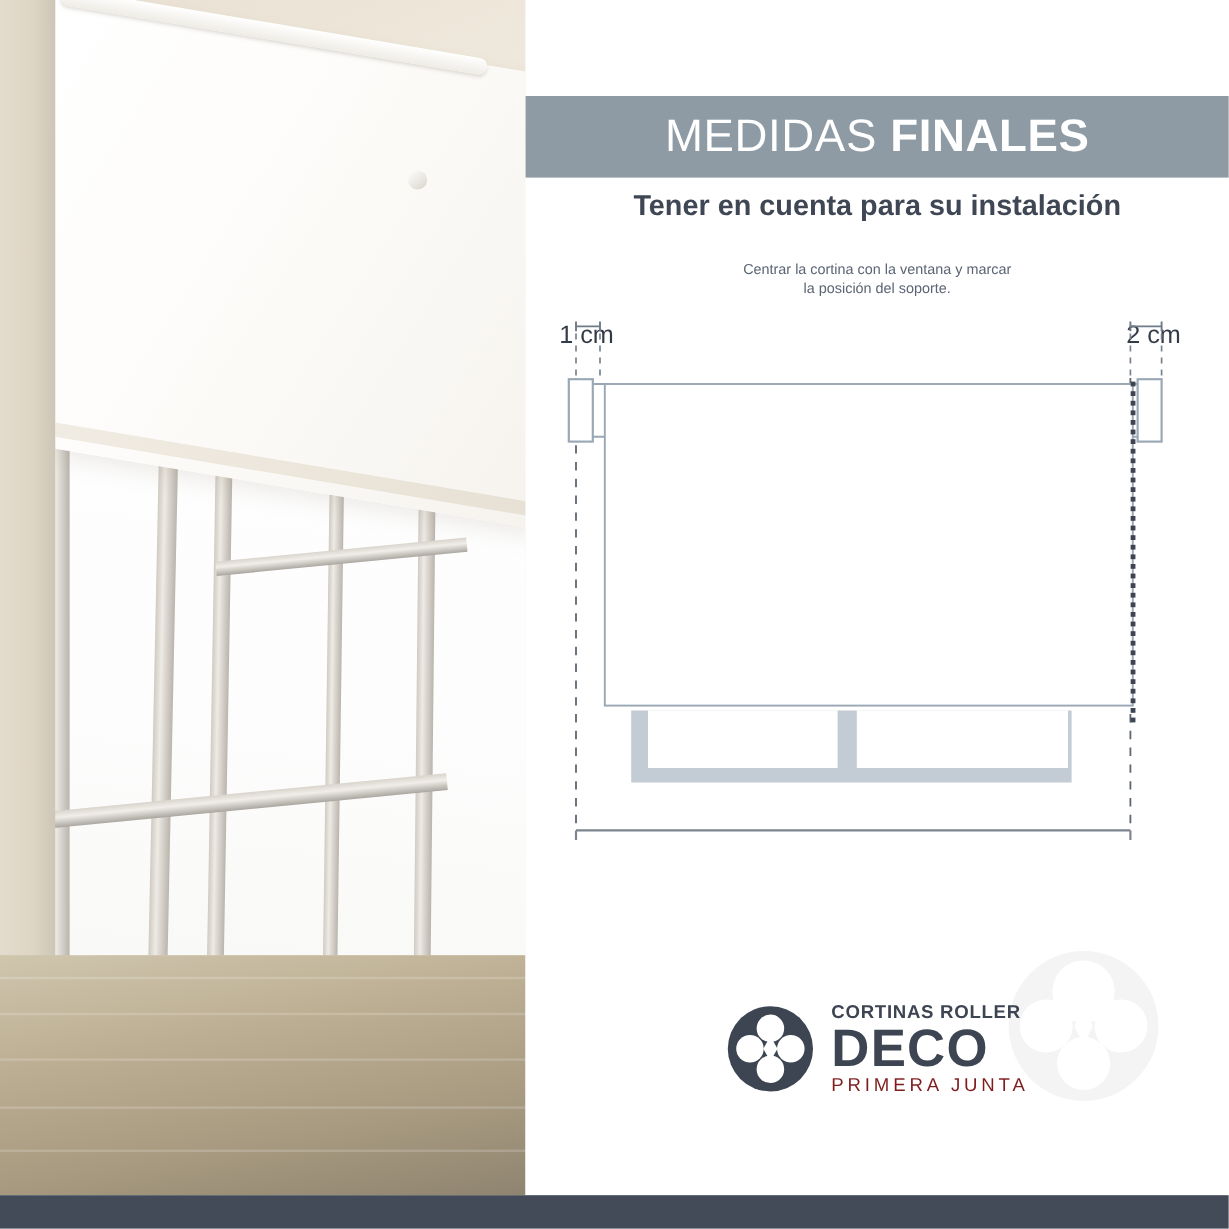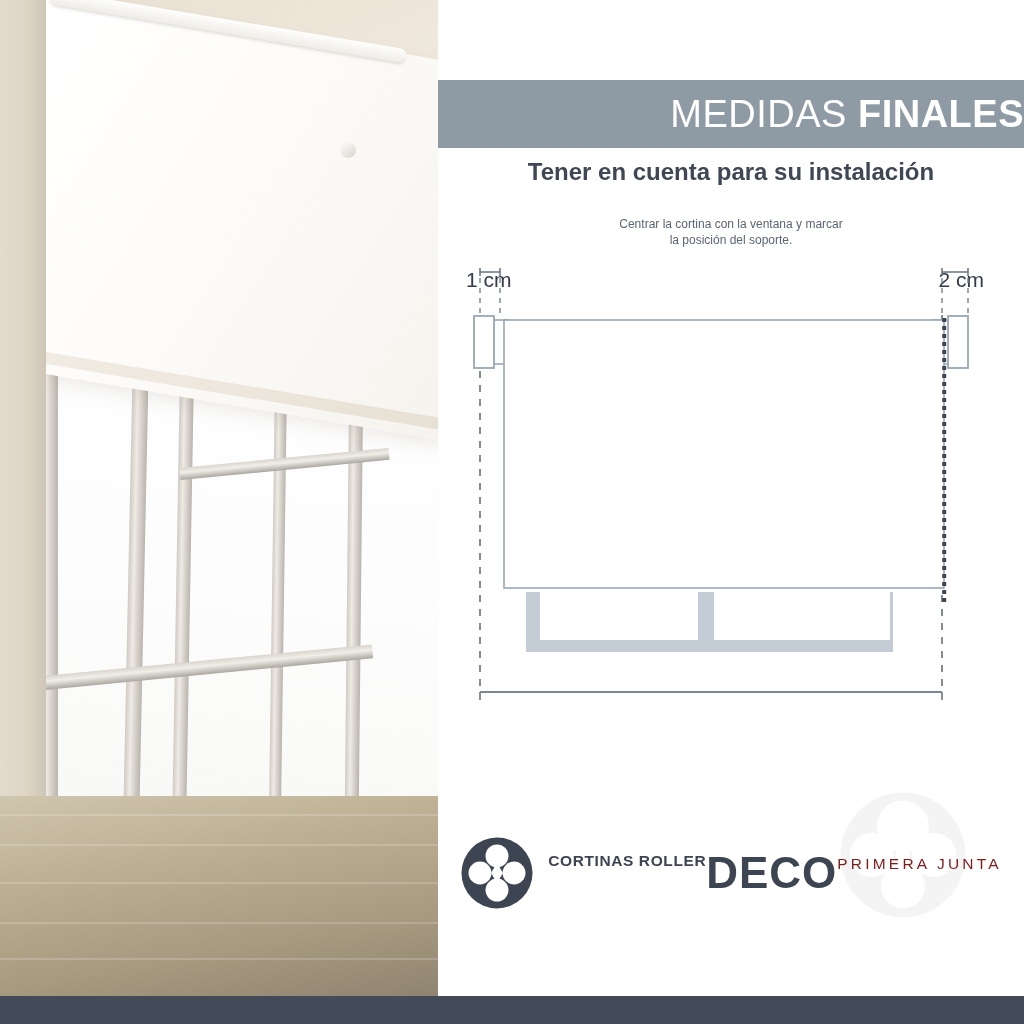--- a/index.html
+++ b/index.html
@@ -112,21 +112,21 @@
     background: #ffffff;
   }
 
   .header-bar {
     position: absolute;
     left: 0; top: 80px;
     width: 586px; height: 68px;
     background: #8e9aa4;
     display: flex;
     align-items: center;
-    justify-content: flex-end;
+    justify-content: center;
   }
   .header-title {
     color: #ffffff;
     font-size: 38px;
     letter-spacing: 0.5px;
     white-space: nowrap;
     font-weight: 300;
   }
   .header-title b { font-weight: 700; }
 
@@ -174,21 +174,21 @@
   .logo-wrap {
     position: absolute;
     left: 0; top: 836px;
     width: 586px;
     display: flex;
     align-items: center;
     justify-content: center;
     gap: 14px;
   }
   .logo-mark { width: 74px; height: 74px; flex: 0 0 auto; }
-  .logo-text { display: flex; flex-direction: row; line-height: 1; }
+  .logo-text { display: flex; flex-direction: column; line-height: 1; }
   .logo-top {
     font-size: 15.5px; font-weight: 700; color: #3d4452;
     letter-spacing: .6px; margin-bottom: 2px;
   }
   .logo-mid {
     font-size: 44px; font-weight: 700; color: #3d4452;
     letter-spacing: 1px; line-height: .92;
   }
   .logo-bot {
     font-size: 15.5px; font-weight: 400; color: #7f1d1d;

